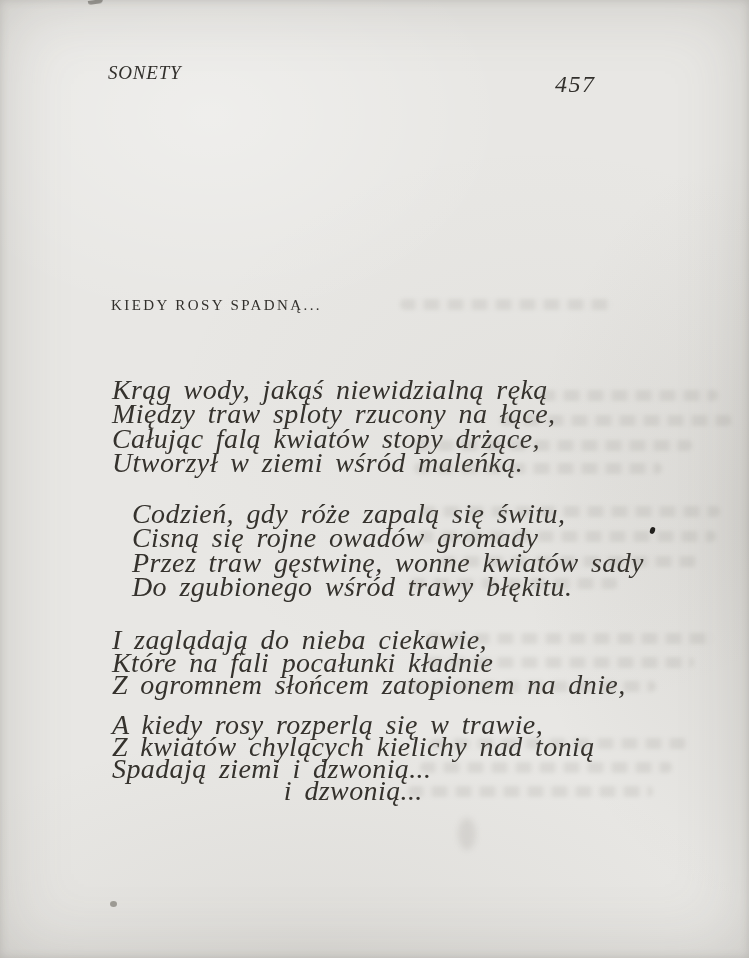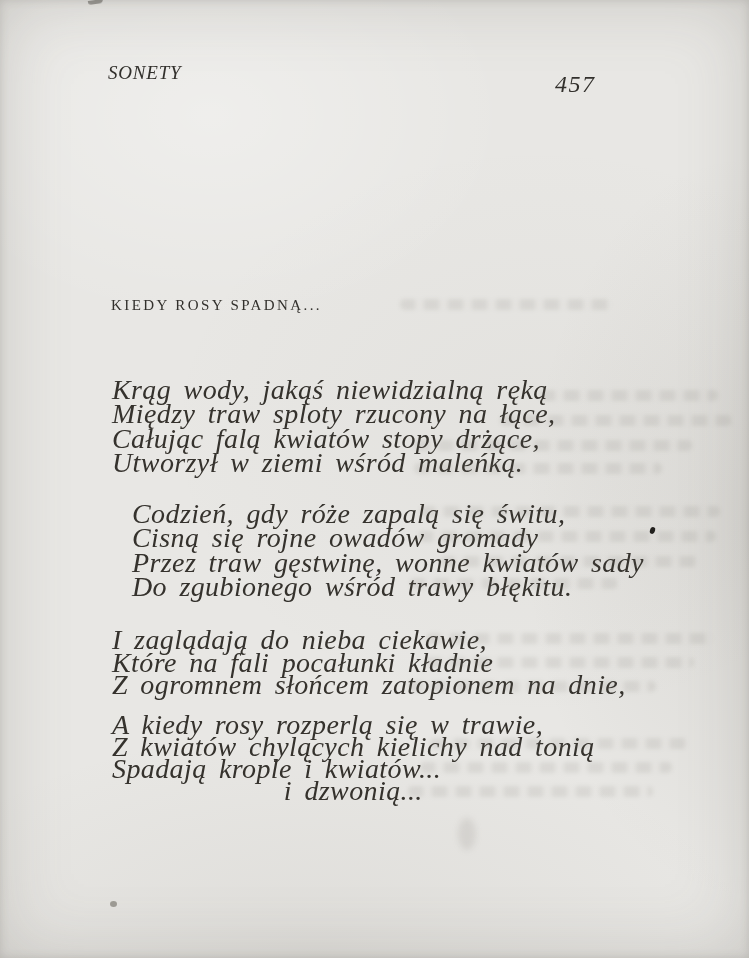--- a/index.html
+++ b/index.html
@@ -89,21 +89,21 @@
 
   <div class="stanza s3">
     <p>I zaglądają do nieba ciekawie,</p>
     <p>Które na fali pocałunki kładnie</p>
     <p>Z ogromnem słońcem zatopionem na dnie,</p>
   </div>
 
   <div class="stanza s4">
     <p>A kiedy rosy rozperlą się w trawie,</p>
     <p>Z kwiatów chylących kielichy nad tonią</p>
-    <p>Spadają krople i kwiatów...</p>
+    <p>Spadają ziemi i dzwonią...</p>
     <p class="closing">i dzwonią...</p>
   </div>
 
   <div class="ghost" style="left:400px;top:299px;width:212px;"></div>
   <div class="ghost" style="left:540px;top:390px;width:178px;"></div>
   <div class="ghost" style="left:500px;top:415px;width:232px;"></div>
   <div class="ghost" style="left:414px;top:440px;width:278px;"></div>
   <div class="ghost" style="left:414px;top:463px;width:248px;"></div>
   <div class="ghost" style="left:420px;top:506px;width:300px;"></div>
   <div class="ghost" style="left:418px;top:531px;width:298px;"></div>

